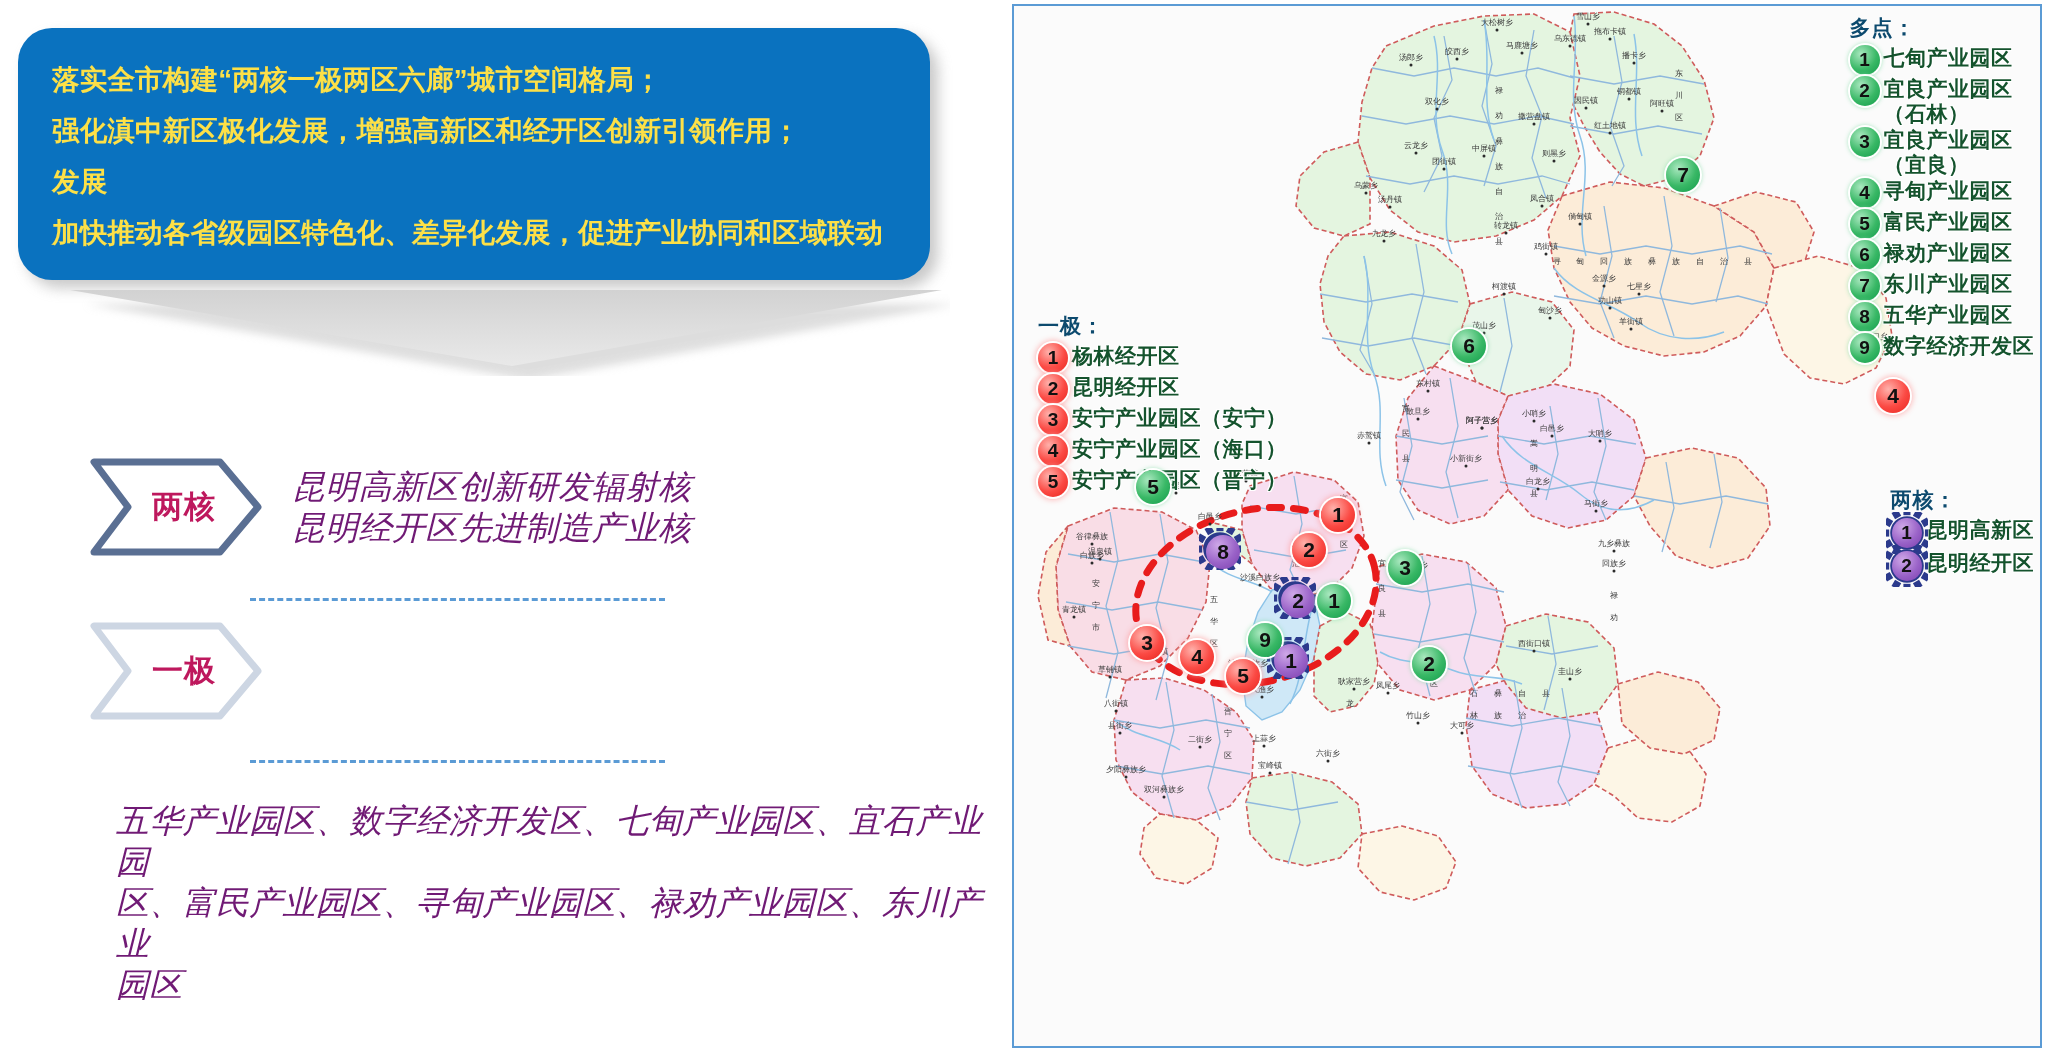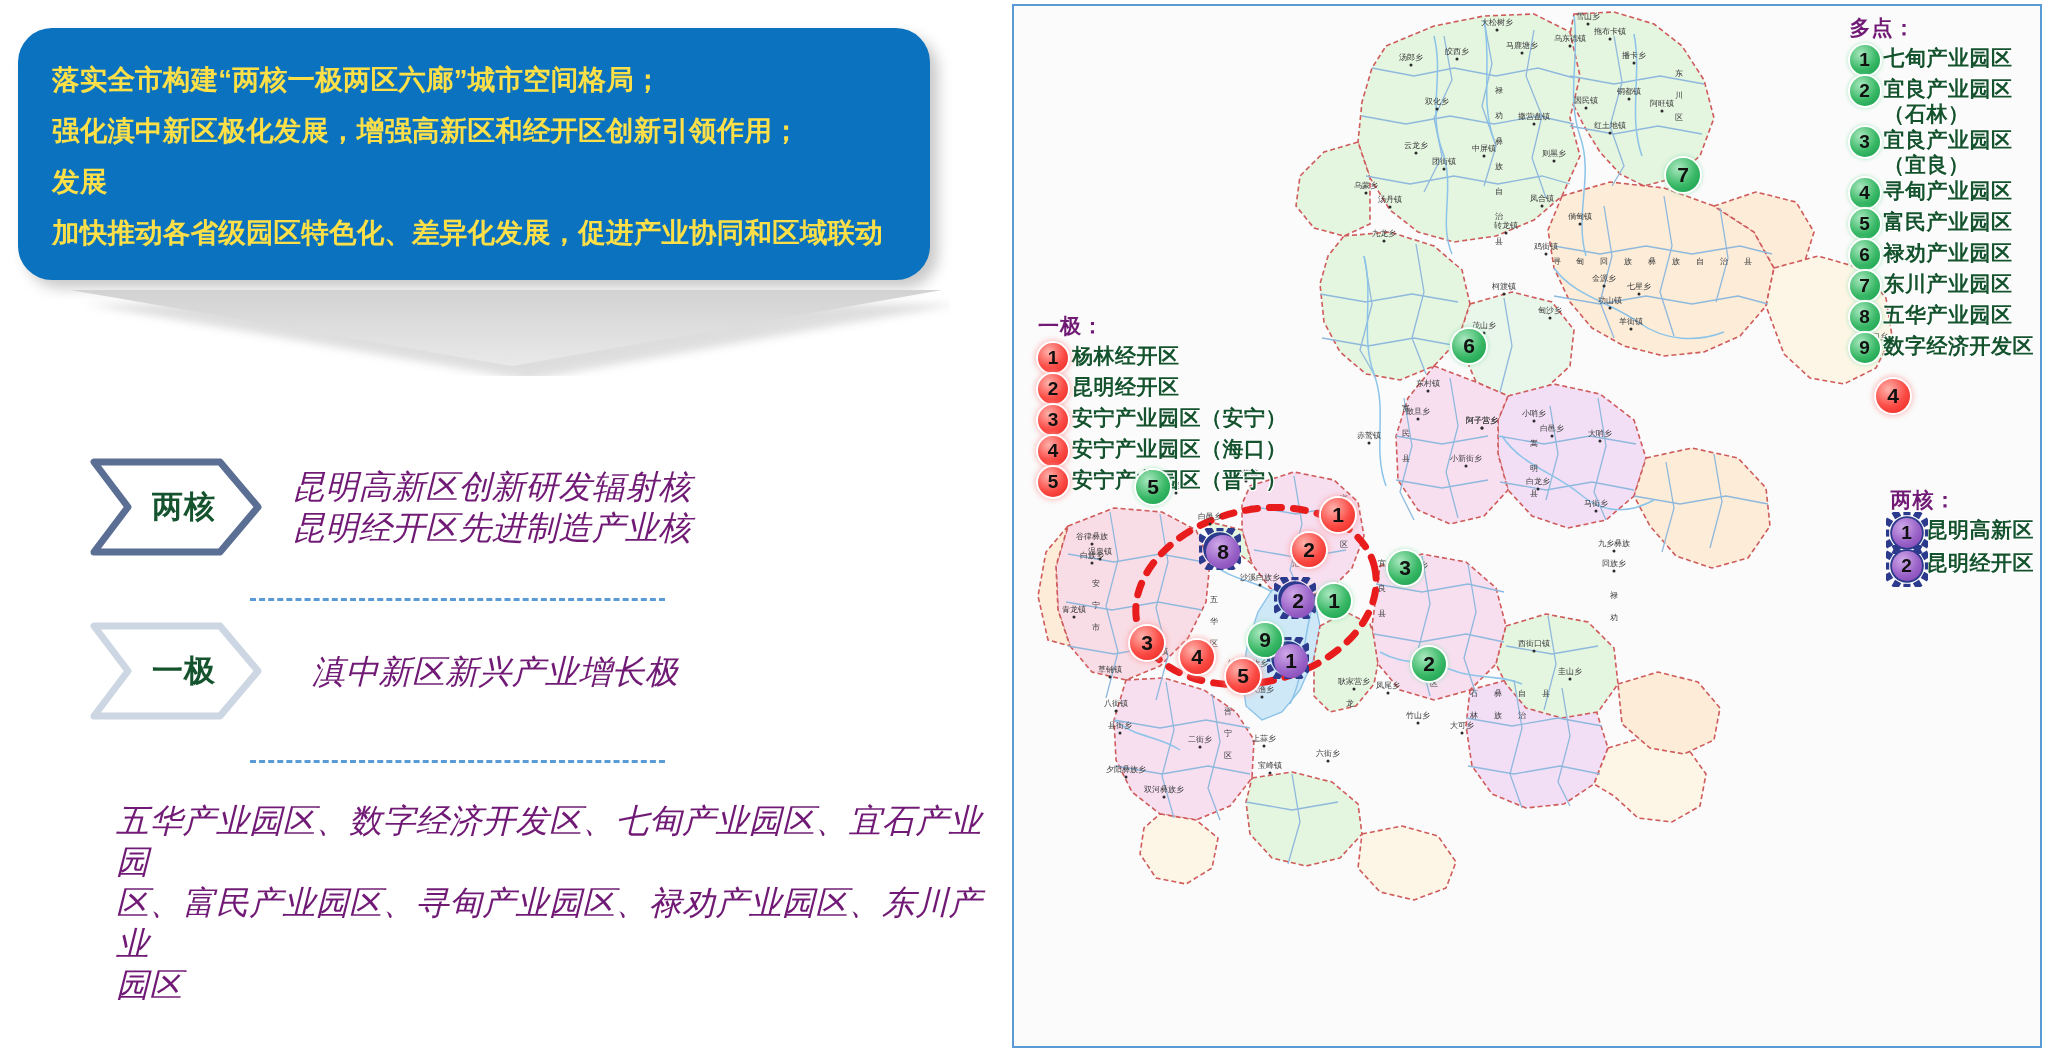--- a/index.html
+++ b/index.html
@@ -32,21 +32,21 @@
 
   
   .tail { position:absolute; left:70px; top:290px; width:880px; height:86px; }
 
   
   .row { position:absolute; display:flex; align-items:center; }
   .chev { position:relative; flex:0 0 auto; }
   .chev-label {
     position:absolute; left:0; top:0; width:100%; height:100%;
     display:flex; align-items:center; justify-content:center;
-    font-size:31px; font-weight:bold; color:#14532d; letter-spacing:1px;
+    font-size:31px; font-weight:bold; color:#be185d; letter-spacing:1px;
     padding-left:16px;
     font-family:Liberation Mono, monospace;
   }
   .row-text {
     font-size:33px; color:#701a75; line-height:41px; white-space:pre-line;
     letter-spacing:.3px;
     font-style:italic;
   }
 
   #row-1 { left:88px; top:456px; }
@@ -69,21 +69,21 @@
   #map-panel {
     position:absolute; left:1012px; top:4px; width:1030px; height:1044px;
     background:#fbfbfb; border:2px solid #5b9bd5;
     overflow:hidden;
   }
   #map-svg { position:absolute; left:0; top:0; }
 
   
   .legend { position:absolute; }
   .legend-title {
-    font-size:21px; font-weight:bold; color:#701a75; margin:0 0 3px 0;
+    font-size:21px; font-weight:bold; color:#0c4a6e; margin:0 0 3px 0;
     letter-spacing:1px; white-space:nowrap;
   }
   .legend-row { display:flex; align-items:flex-start; margin-bottom:1px; }
   .badge {
     flex:0 0 auto; width:30px; height:30px; border-radius:50%;
     display:flex; align-items:center; justify-content:center;
     font-size:19px; font-weight:bold; color:#111;
     position:relative; z-index:2;
   }
   .badge.green {
@@ -156,21 +156,20 @@
 昆明经开区先进制造产业核</div>
   </div>
 
   <div class="row" id="row-2">
     <div class="chev" style="width:176px;height:102px;">
       <svg width="176" height="102" viewBox="0 0 176 102">
         <path d="M6 6 H132 L170 51 L132 96 H6 L40 51 Z" fill="#ffffff" stroke="#cdd6e3" stroke-width="7" stroke-linejoin="round" stroke-linecap="round"></path>
       </svg>
       <div class="chev-label">一极</div>
     </div>
-    <div class="row-text">滇中新区新兴产业增长极</div>
   </div>
 
   <div class="row" id="row-3">
     <div class="row-text">五华产业园区、数字经济开发区、七甸产业园区、宜石产业园
 区、富民产业园区、寻甸产业园区、禄劝产业园区、东川产业
 园区</div>
   </div>
 </div>
 
 <div id="map-panel">

